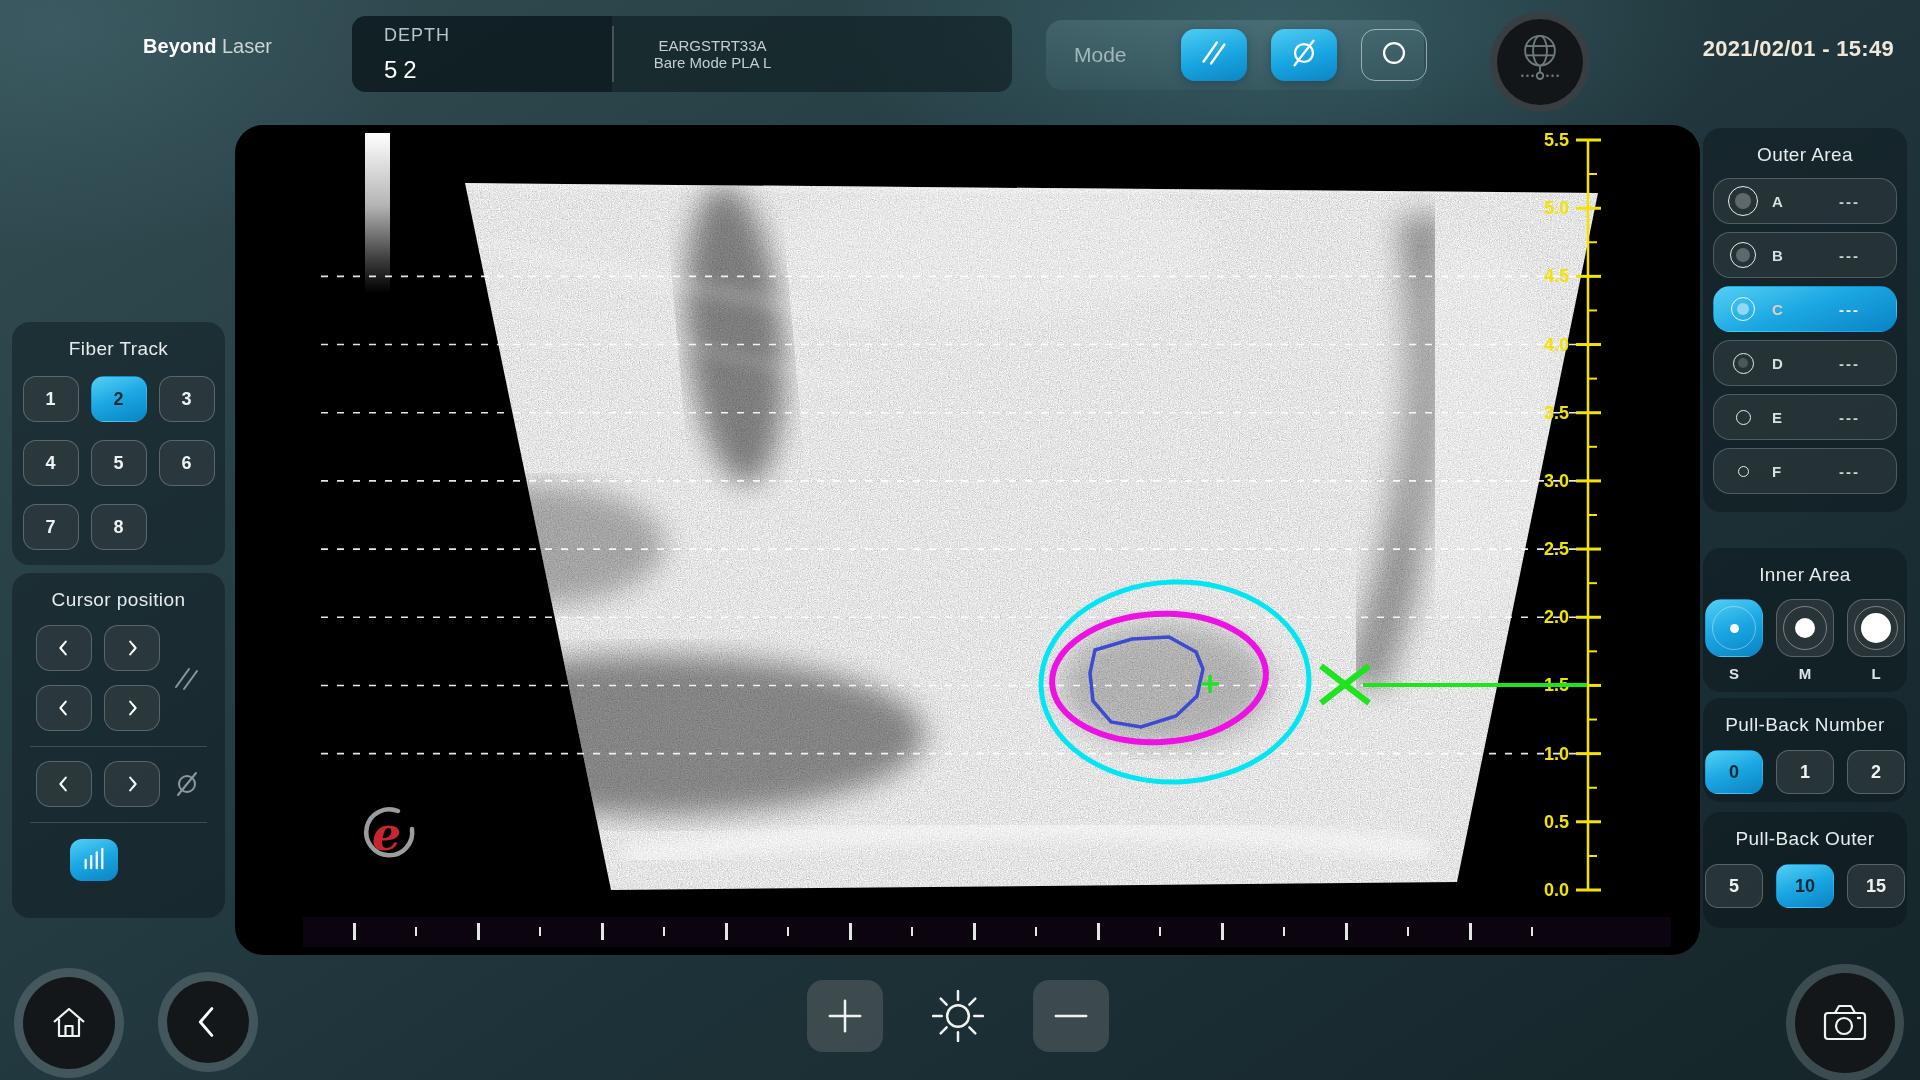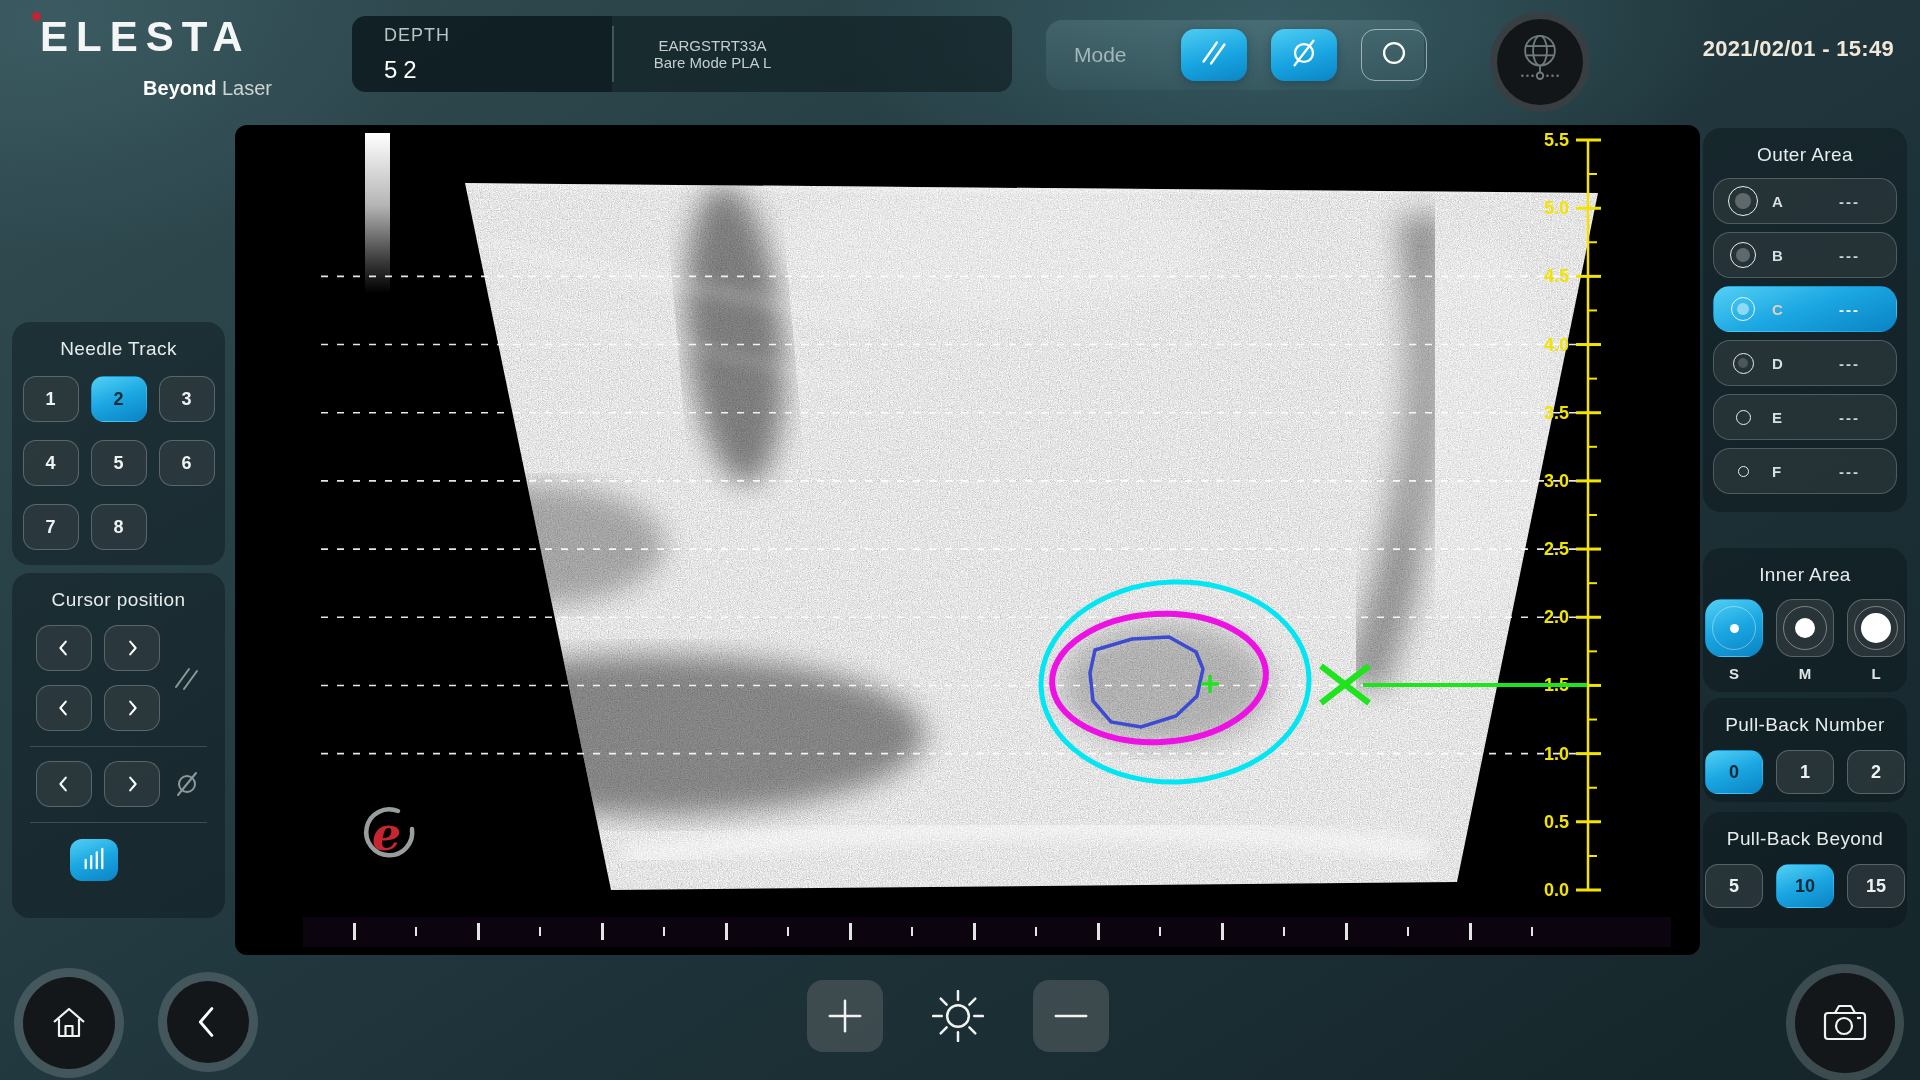--- a/index.html
+++ b/index.html
@@ -52,21 +52,21 @@
   #cursor-panel{left:12px;top:573px;width:213px;height:345px;}
   .cursor-block{display:grid;grid-template-columns:56px 56px 30px;grid-auto-rows:46px;gap:14px 12px;justify-content:center;align-items:center;margin-top:14px;}
   .cbtn{width:56px;height:46px;border-radius:14px;}
   .cicon{grid-column:3;grid-row:1 / span 2;justify-self:center;align-self:center;display:flex;}
   .cicon-one{grid-column:3;grid-row:1;justify-self:center;display:flex;}
   .divider{height:1px;background:rgba(235,245,245,0.18);margin:15px 18px 0;}
   .signal-btn{width:48px;height:42px;border-radius:12px;margin:16px 0 0 58px;
     background:linear-gradient(160deg,#53d0f4 0%,#1aa6e2 50%,#0b83c4 100%);
     display:flex;align-items:center;justify-content:center;cursor:pointer;}
   
-  #stage{position:absolute;left:235px;top:125px;width:1465px;height:830px;background:#000;border-radius:12px;overflow:hidden;}
+  #stage{position:absolute;left:235px;top:125px;width:1465px;height:830px;background:#000;border-radius:28px;overflow:hidden;}
   
   #outer-panel{left:1703px;top:128px;width:204px;height:384px;}
   .oa-rows{display:flex;flex-direction:column;gap:8px;margin:12px 10px 0;}
   .oa-row{height:46px;border-radius:17px;background:rgba(48,60,64,0.6);border:1px solid rgba(168,182,182,0.32);
     display:flex;align-items:center;padding:0 12px;box-sizing:border-box;cursor:pointer;}
   .oa-row.sel{background:linear-gradient(160deg,#53d0f4 0%,#1aa6e2 50%,#0b83c4 100%);border-color:transparent;}
   .oa-ringwrap{width:34px;display:flex;justify-content:center;align-items:center;}
   .oa-ring{border:1.5px solid #e8eeee;border-radius:50%;display:flex;align-items:center;justify-content:center;box-sizing:border-box;}
   .oa-dot{border-radius:50%;}
   .oa-letter{font-size:15px;font-weight:bold;color:#d9dfdf;margin-left:12px;width:18px;}
@@ -93,21 +93,20 @@
   .zoom-btn{position:absolute;width:76px;height:72px;border-radius:16px;background:rgba(72,84,88,0.75);
     display:flex;align-items:center;justify-content:center;cursor:pointer;}
   #zoom-in-btn{left:807px;top:980px;}
   #zoom-out-btn{left:1033px;top:980px;}
   #brightness{position:absolute;left:930px;top:988px;width:56px;height:56px;display:flex;align-items:center;justify-content:center;cursor:pointer;}
 </style>
 </head>
 <body>
 
 <div class="logo">
-  <div class="logo-brand"><span class="logo-dot"></span><span>ELESTA</span></div>
   <div class="logo-tag"><b>Beyond</b><span> Laser</span></div>
 </div>
 
 <div class="infobar">
   <div class="info-cell depth-cell">
     <div class="depth-label">DEPTH</div>
     <div class="depth-value">52</div>
   </div>
   <div class="vdiv"></div>
   <div class="vdiv"></div>
@@ -161,21 +160,21 @@
           <circle cx="41.5" cy="48" r="1.4"></circle>
           <circle cx="47" cy="48" r="1.4"></circle>
         </g>
     </svg>
   </span>
 </div>
 
 <div class="datetime">2021/02/01 - 15:49</div>
 
 <div class="panel" id="needle-panel">
-  <div class="panel-title">Needle Track</div>
+  <div class="panel-title">Fiber Track</div>
   <div class="needle-grid" id="needle-grid">
       <div class="tbtn nbtn">1</div>
       <div class="tbtn nbtn sel">2</div>
       <div class="tbtn nbtn">3</div>
       <div class="tbtn nbtn">4</div>
       <div class="tbtn nbtn">5</div>
       <div class="tbtn nbtn">6</div>
       <div class="tbtn nbtn">7</div>
       <div class="tbtn nbtn">8</div>
     </div>
@@ -483,21 +482,21 @@
 <div class="panel" id="pbn-panel">
   <div class="panel-title">Pull-Back Number</div>
   <div class="pill-row" id="pbn-row">
       <div class="tbtn pill sel">0</div>
       <div class="tbtn pill">1</div>
       <div class="tbtn pill">2</div>
     </div>
 </div>
 
 <div class="panel" id="pbr-panel">
-  <div class="panel-title">Pull-Back Beyond</div>
+  <div class="panel-title">Pull-Back Outer</div>
   <div class="pill-row" id="pbr-row">
       <div class="tbtn pill">5</div>
       <div class="tbtn pill sel">10</div>
       <div class="tbtn pill">15</div>
     </div>
 </div>
 
 <div class="ring-btn" id="home-btn">
   <div class="ring-inner">
     <svg viewBox="0 0 40 38" width="40" height="38" fill="none" stroke="#f1f3f3" stroke-width="2.2" stroke-linejoin="round">

